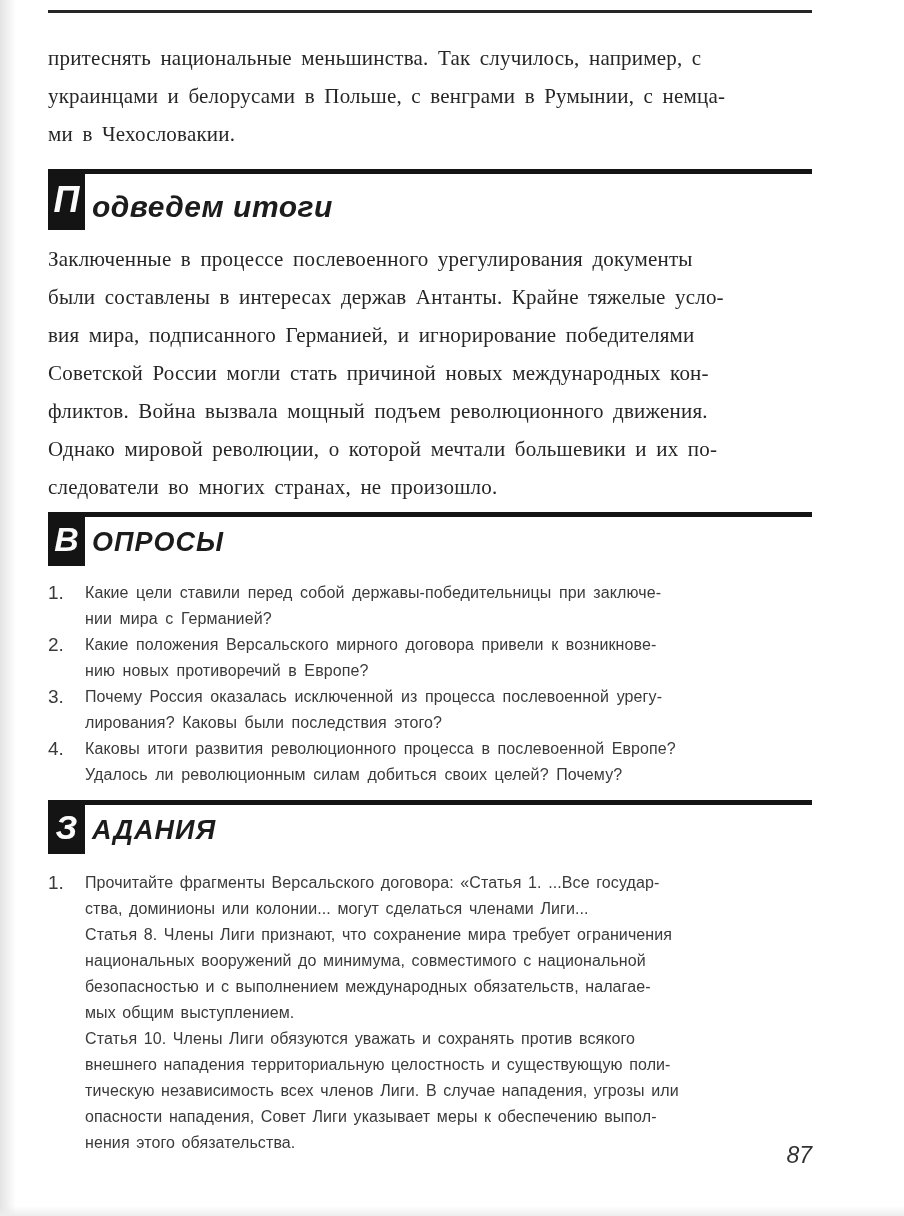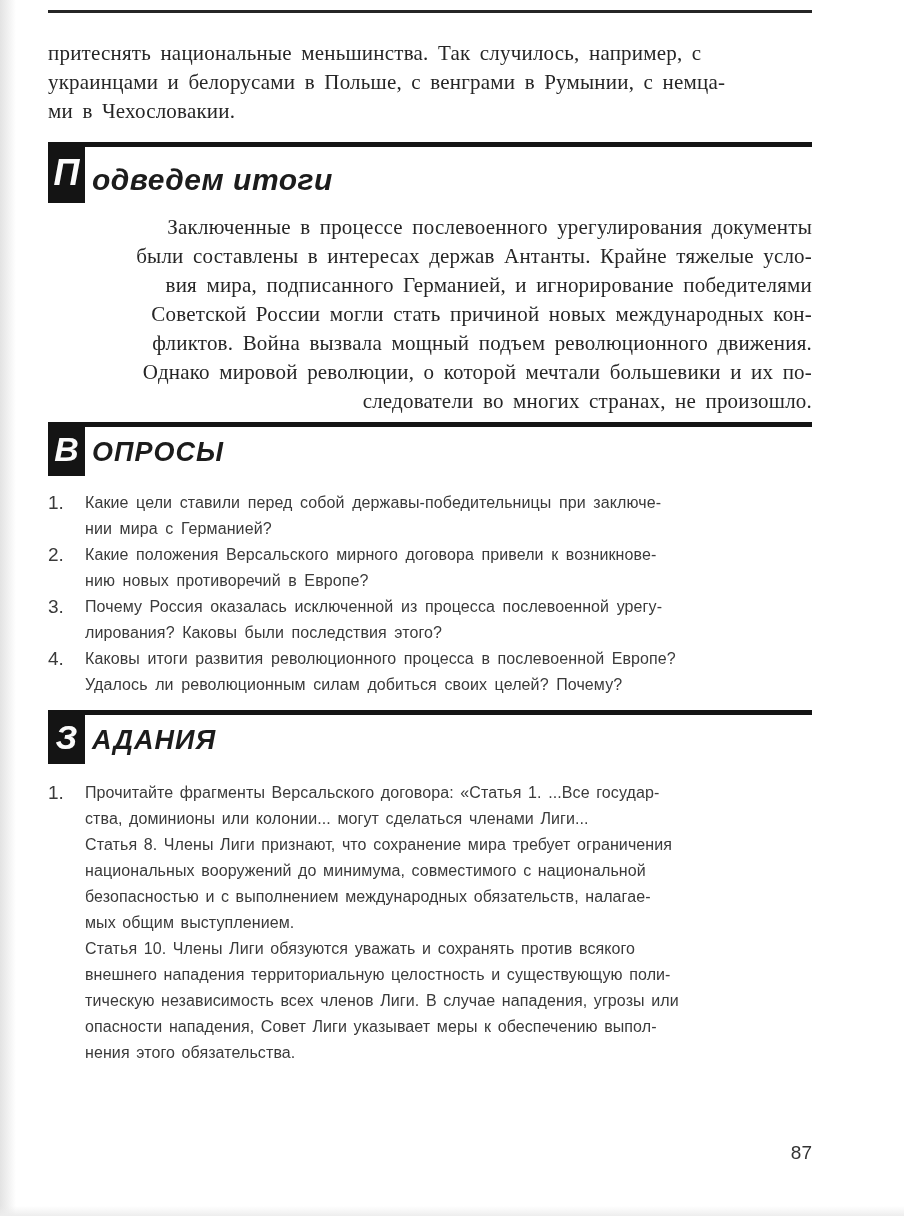--- a/index.html
+++ b/index.html
@@ -47,21 +47,21 @@
   .head-rule {
     margin-top: 10px;
     height: 3px;
     background: #262626;
   }
 
   
   .body-serif {
     font-family: "Liberation Serif", serif;
     font-size: 21px;
-    line-height: 29px;
+    line-height: 38px;
     letter-spacing: 0.2px;
     word-spacing: 4px;
     white-space: pre-line;
     color: #262626;
     margin: 0;
   }
   .intro-para { margin-top: 26px; }
 
   
   .section { position: relative; }
@@ -92,21 +92,21 @@
     font-weight: bold;
     font-style: italic;
     color: #1c1c1c;
     align-self: flex-end;
     margin-left: 7px;
     text-align: center;
   }
   .h-large .section-title { font-size: 30px; padding-bottom: 6px; letter-spacing: 0.5px; }
   .h-small .section-title { font-size: 27px; padding-bottom: 8px; letter-spacing: 1px; }
 
-  .summary-para { margin-top: 10px; text-align: right; }
+  .summary-para { margin-top: 10px; }
 
   
   .num-list { margin-top: 14px; }
   .tasks-list { margin-top: 16px; }
   .num-item { display: flex; }
   .num-label {
     flex: none;
     width: 37px;
     font-size: 19px;
     color: #3a3a3a;
@@ -120,21 +120,22 @@
     color: #3a3a3a;
   }
   .q-item .num-label, .q-item .num-text { line-height: 26px; }
   .t-item .num-label, .t-item .num-text { line-height: 26px; word-spacing: 2px; }
 
   
   .page-number {
     position: absolute;
     top: 1142px;
     right: 92px;
-    font-size: 19px;
+    font-style: italic;
+    font-size: 23px;
     color: #333333;
   }
 </style>
 </head>
 <body>
 
 <div class="content">
 
   <div class="head-rule"></div>
 

